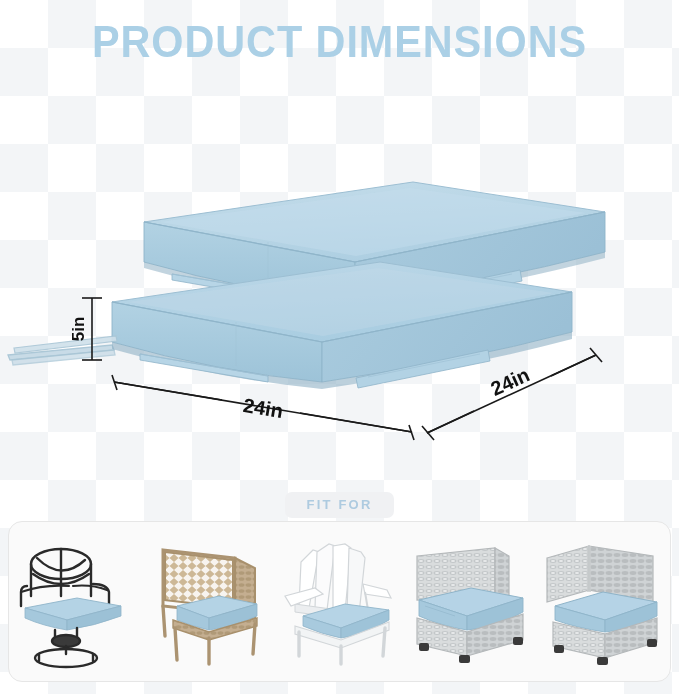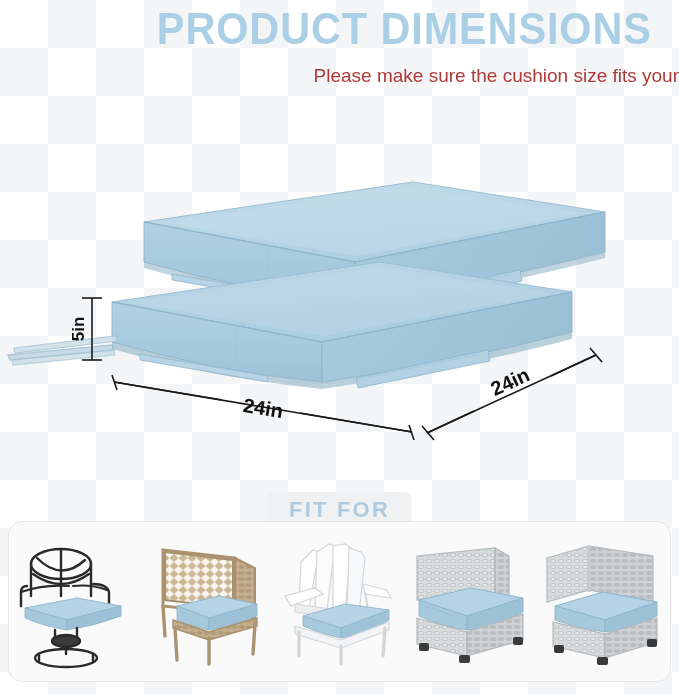--- a/index.html
+++ b/index.html
@@ -13,21 +13,21 @@
   #page{
     position:absolute;inset:0;
     background-color:#ffffff;
     background-image:
       linear-gradient(45deg,#f3f5f7 25%,transparent 25%,transparent 75%,#f3f5f7 75%),
       linear-gradient(45deg,#f3f5f7 25%,transparent 25%,transparent 75%,#f3f5f7 75%);
     background-size:96px 96px;
     background-position:0 0, 48px 48px;
   }
   
-  .header{position:absolute;left:0;right:0;top:3px;text-align:right;}
+  .header{position:absolute;left:0;right:0;top:16px;text-align:center;}
   .title{
     font-size:45px;line-height:52px;
     font-weight:bold;
     letter-spacing:1px;
     color:#abd0e6;
     font-family:"Liberation Sans Narrow","Liberation Sans",sans-serif;
     transform:scaleX(0.92);
     white-space:nowrap;
   }
   .subtitle{
@@ -42,21 +42,21 @@
   .hero{position:absolute;left:0;top:150px;width:679px;height:330px;}
   .hero svg{display:block;}
 
   
   .fitfor-badge{
     position:absolute;left:50%;top:492px;transform:translateX(-50%);
     background:#f0f1f3;
     border-radius:7px;
     padding:5px 22px 6px 22px;
     color:#aecbe0;
-    font-size:22px;font-weight:bold;letter-spacing:2.2px;
+    font-size:13px;font-weight:bold;letter-spacing:2.2px;
     font-family:"Liberation Sans Narrow","Liberation Sans",sans-serif;
     white-space:nowrap;
   }
   
   .fit-panel{
     position:absolute;left:8px;top:521px;width:663px;height:161px;
     background:#fafafa;
     border:1px solid #e6e6e6;
     border-radius:14px;
     box-sizing:border-box;
@@ -66,21 +66,20 @@
   .fit-item svg{display:block;}
 </style>
 </head>
 <body>
 
 <div id="page">
 
   <div class="header">
     <div class="title">PRODUCT DIMENSIONS</div>
     <div class="subtitle">
-      <span class="l">Please make sure the cushion size fits your</span>
     </div>
   </div>
 
   <div class="hero">
     <svg width="679" height="330" viewBox="0 0 679 330" xmlns="http://www.w3.org/2000/svg">
       <defs>
         <linearGradient id="topFace" x1="0" y1="0" x2="0.4" y2="1">
           <stop offset="0%" stop-color="#c3dcea"></stop>
           <stop offset="55%" stop-color="#b9d6e6"></stop>
           <stop offset="100%" stop-color="#aecfe2"></stop>

